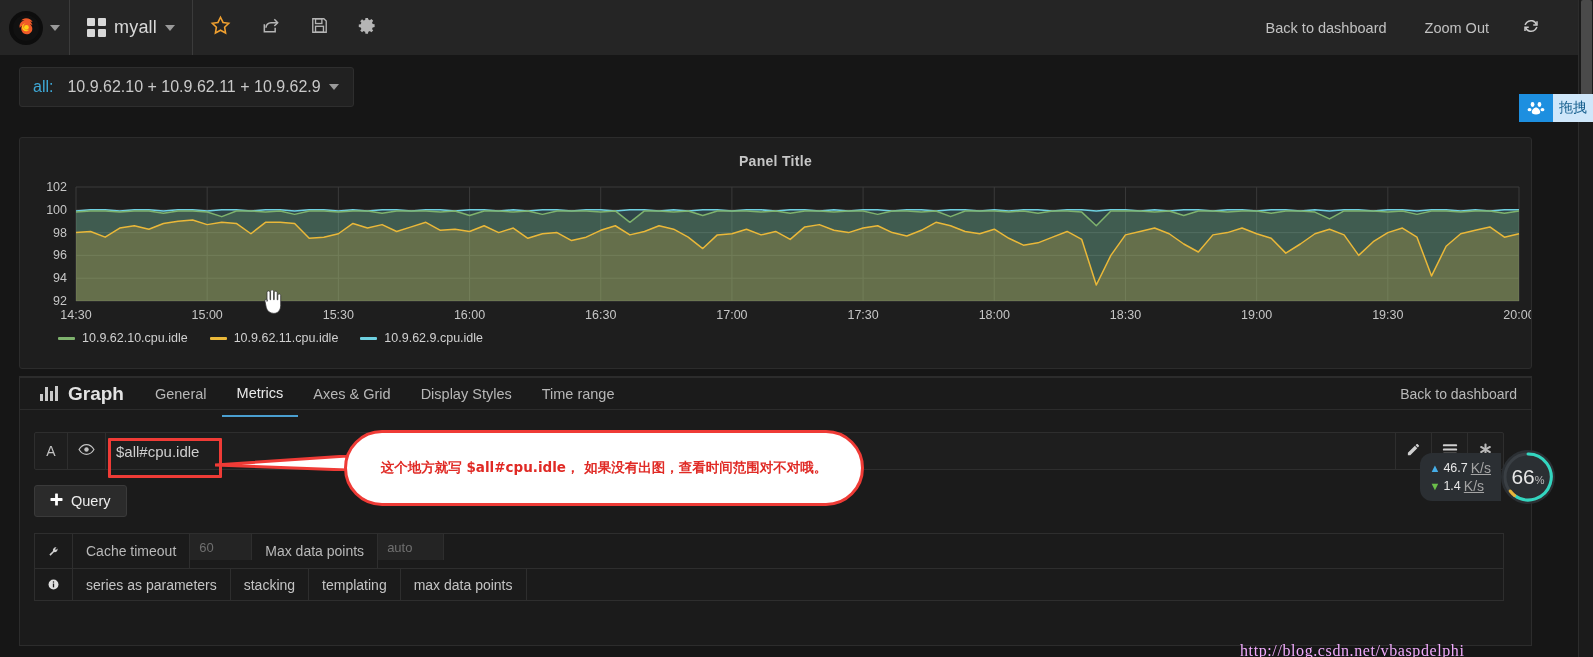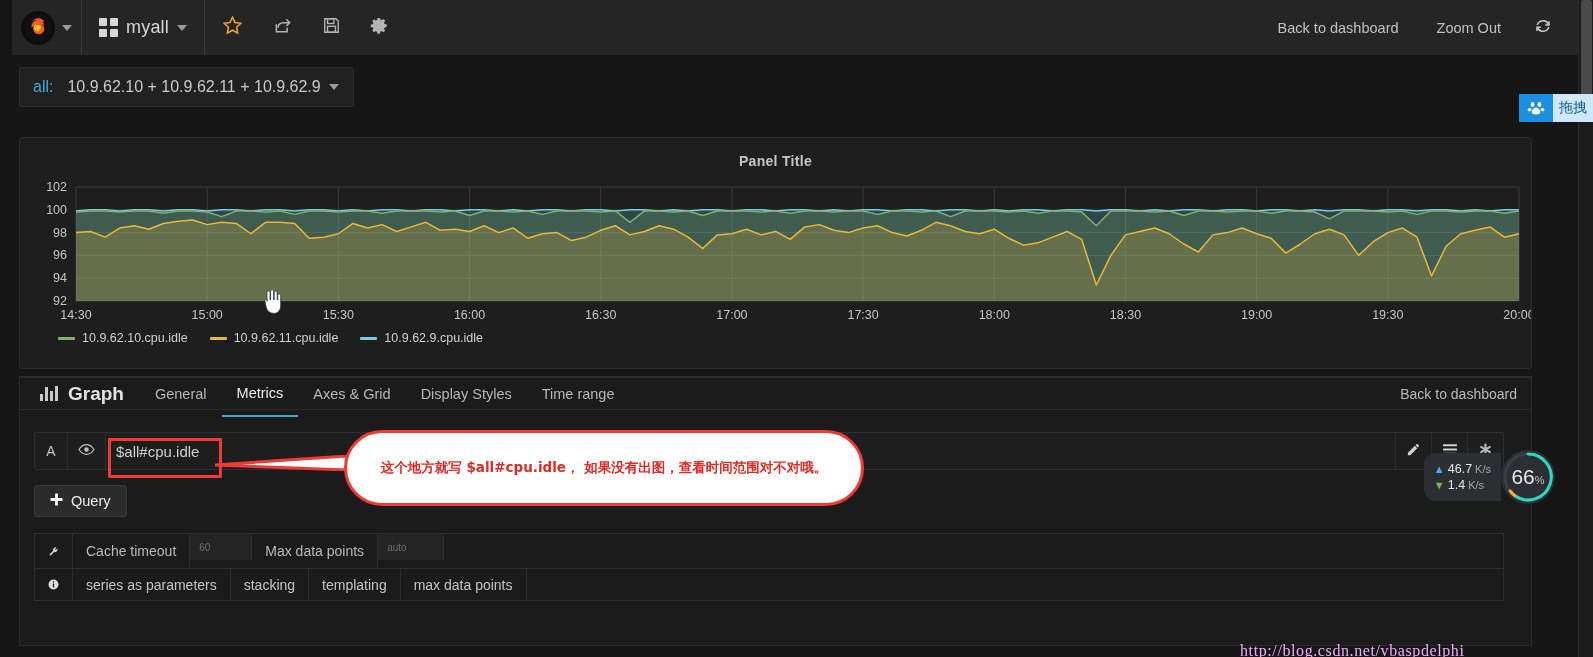--- a/index.html
+++ b/index.html
@@ -6,21 +6,21 @@
   html, body {
     width: 1593px; height: 657px;
     background: #161616;
     font-family: "Liberation Sans", "DejaVu Sans", sans-serif;
     overflow: hidden;
   }
   #app { position: relative; width: 1593px; height: 657px; background: #161616; }
 
   
   .navbar {
-    position: absolute; left: 12px; top: 0; width: 1578px; height: 55px;
+    position: absolute; left: 0; top: 0; width: 1578px; height: 55px;
     background: #252525;
     display: flex; align-items: center;
   }
   .nav-left { display: flex; align-items: center; height: 55px; }
   .nav-logo-box {
     width: 70px; height: 55px; display: flex; align-items: center;
     justify-content: center; gap: 7px;
     border-right: 1px solid #3b3b3b;
   }
   .logo-circle {
@@ -188,21 +188,21 @@
   }
   .opt-cell {
     display: flex; align-items: center; padding: 0 13px;
     border-right: 1px solid #2e2e2e;
     color: #b9b9b9; font-size: 14px; white-space: nowrap;
   }
   .opt-cell.icon { width: 38px; justify-content: center; }
   .opt-input {
     width: 62px; background: #242424; height: 26px; margin: 0 0;
     display: flex; align-items: center; padding: 0 9px;
-    color: #6f6f6f; font-size: 10px; border-right: 1px solid #2e2e2e;
+    color: #6f6f6f; font-size: 13px; border-right: 1px solid #2e2e2e;
   }
   .opt-input.wide { width: 66px; }
   .opt-spacer { flex: 1; }
 
   .help-row {
     display: flex; align-items: stretch; height: 33px;
     margin: -1px 0 0 14px; width: 1470px;
     border: 1px solid #2e2e2e; background: #1b1b1b;
   }
   .help-cell {
@@ -236,21 +236,21 @@
     position: absolute; right: 38px; top: 450px; z-index: 45;
     display: flex; align-items: center;
   }
   .net-speeds {
     background: #2b2f33; border-radius: 12px 0 0 12px;
     padding: 5px 10px 5px 10px; height: 48px;
     display: flex; flex-direction: column; justify-content: center; gap: 2px;
   }
   .net-line { display: flex; align-items: center; gap: 3px; white-space: nowrap; }
   .net-val { color: #e6e6e6; font-size: 12.5px; }
-  .net-unit { color: #a4a4a4; font-size: 11px; }
+  .net-unit { color: #a4a4a4; font-size: 14px; text-decoration: underline; }
   .arrow-up { color: #46aee8; font-size: 11px; }
   .arrow-dn { color: #6bbf4a; font-size: 11px; }
   .net-gauge {
     width: 54px; height: 54px; border-radius: 50%;
     background: #2b2f33; position: relative;
     display: flex; align-items: center; justify-content: center;
   }
   .net-gauge .pct { color: #e8e8e8; font-size: 21px; }
   .net-gauge .pct small { font-size: 11px; color: #bdbdbd; }
   .net-gauge svg { position: absolute; left: 0; top: 0; }

